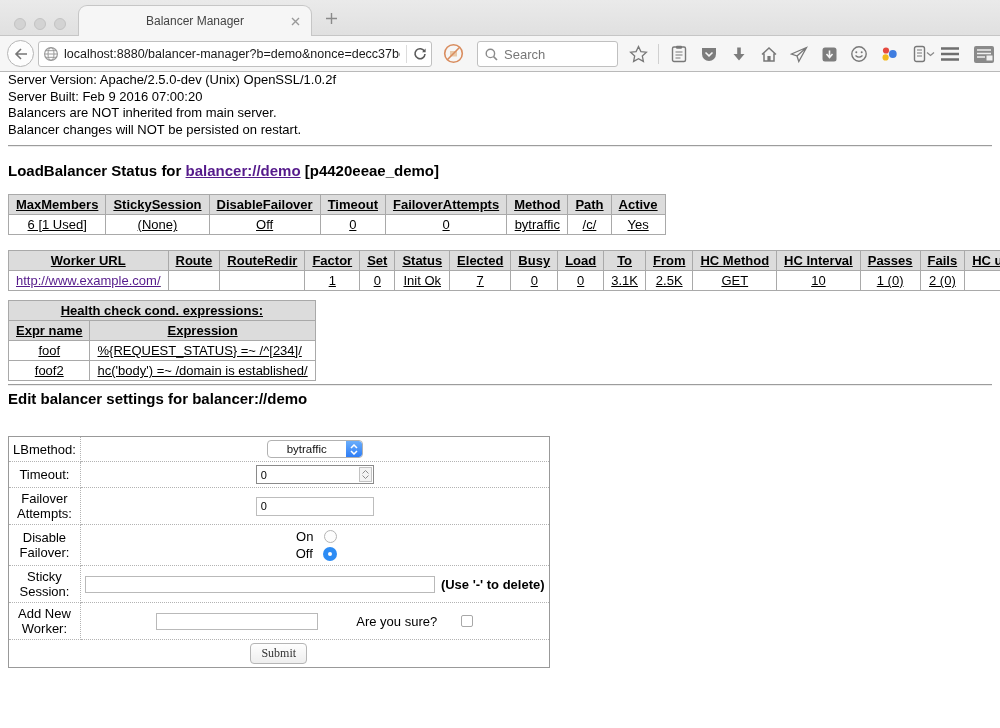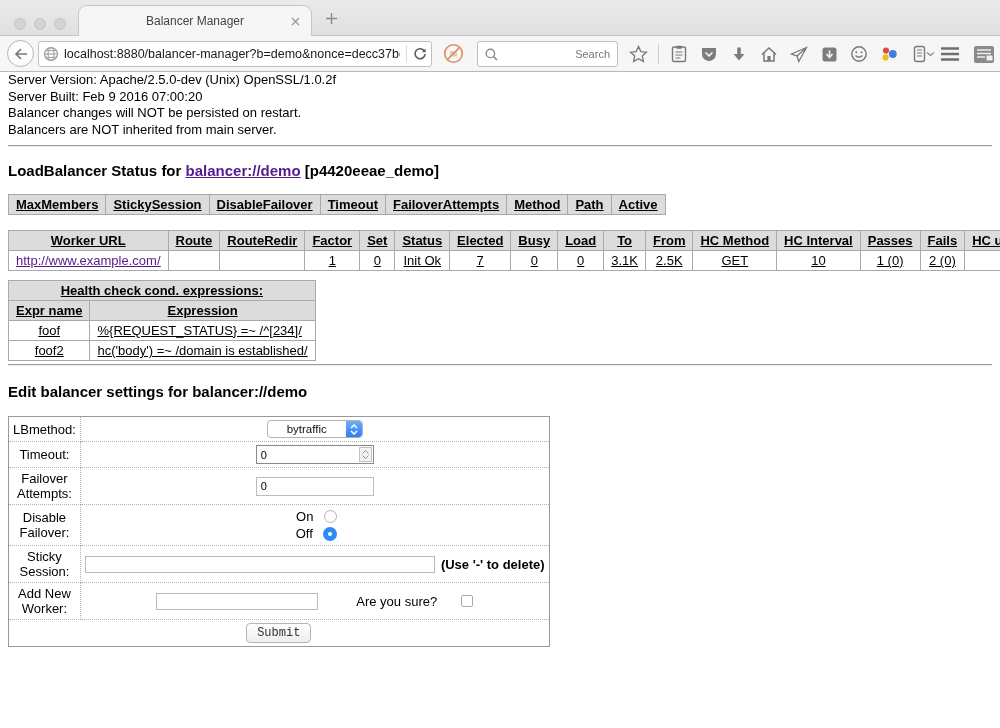--- a/index.html
+++ b/index.html
@@ -23,51 +23,51 @@
   .backbtn { position:absolute; left:7px; top:4px; width:27px; height:27px; border-radius:50%;
              border:1px solid #b5b5b5; background:#fdfdfd; display:flex; align-items:center; justify-content:center; }
   .urlbar { position:absolute; left:38px; top:5px; width:394px; height:26px; background:#fff;
             border:1px solid #c0c0c0; border-radius:3px; display:flex; align-items:center; padding:0 4px; }
   .urlbar input { flex:1; border:none; outline:none; font-size:12.5px; color:#1a1a1a; background:transparent;
                   font-family:"Liberation Sans",sans-serif; min-width:0; margin-left:5px; }
   .url-divider { width:1px; height:18px; background:#dcdcdc; margin:0 6px; }
   .blocked { position:absolute; left:443px; top:7px; }
   .searchbar { position:absolute; left:477px; top:5px; width:141px; height:26px; background:#fff;
                border:1px solid #c0c0c0; border-radius:3px; display:flex; align-items:center; padding:0 7px; }
-  .searchbar input { flex:1; border:none; outline:none; font-size:11px; color:#b91c1c; background:transparent;
-                     font-family:"Liberation Sans",sans-serif; min-width:0; margin-left:6px;text-align:right; }
+  .searchbar input { flex:1; border:none; outline:none; font-size:13px; color:#b91c1c; background:transparent;
+                     font-family:"Liberation Sans",sans-serif; min-width:0; margin-left:6px; }
   .searchbar input::placeholder { color:#777; }
   .iconrow { position:absolute; left:628px; top:5px; height:26px; display:flex; align-items:center; gap:10px; }
   .vsep { width:1px; height:20px; background:#d0d0d0; }
   .iconbtn { display:flex; align-items:center; justify-content:center; width:20px; height:22px; }
   .rightrow { position:absolute; right:4px; top:5px; height:26px; display:flex; align-items:center; gap:12px; }
   
   .page { position:absolute; top:72px; left:0; width:1000px; bottom:0; background:#fff; padding:0 8px; font-size:13px; color:#000; }
   h1.title { font-size:24px; margin:30px 0 19px; font-weight:bold; }
   .server-info div { font-size:13px; line-height:16.5px; }
   hr.rule { border:none; border-top:1px solid #9c9c9c; border-bottom:1px solid #ececec; }
   .rule1 { margin:7px 0 0; }
   .rule2 { margin:3px 0 0; }
   h3.sect { font-size:15px; font-weight:bold; white-space:pre; }
   .status-h { margin:15px 0 0; }
-  .edit-h { margin:17px 0 0; }
+  .edit-h { margin:4px 0 0; }
   a.plink { color:#551a8b; text-decoration:underline; }
   
   table.data { border-collapse:collapse; font-size:13px;text-decoration:underline; }
   table.data th, table.data td { border:1px solid #a9a9a9; padding:2px 7px; text-align:center; white-space:nowrap; }
   table.data th { background:#dcdcdc; font-weight:bold; }
   table.data { border:1px solid #8a8a8a; }
   .t-balancer { margin-top:15px; }
   .t-worker { margin-top:15px; width:960px; }
   .t-worker td.cell-url, .t-worker th.cell-url { width:170px; }
   .t-health { margin-top:9px; }
   .t-health td.expr { text-align:left; }
   td.left { text-align:left; }
   
-  table.form { margin-top:16px; width:498px; border-collapse:collapse; border:1px solid #999; font-size:13px; }
+  table.form { margin-top:29px; width:498px; border-collapse:collapse; border:1px solid #999; font-size:13px; }
   table.form td { border:1px dotted #b3b3b3; padding:3px 4px; vertical-align:middle; }
   td.flabel { width:116px; text-align:center; }
   td.fval { text-align:center; }
   .selectbox { display:inline-flex; width:96px; height:18px; border:1px solid #b2b2b2; border-radius:4px;
                background:#fff; align-items:stretch; overflow:hidden; vertical-align:middle; }
   .selectbox .sel-txt { flex:1; font-size:11.5px; display:flex; align-items:center; justify-content:center; color:#111; }
   .selectbox .sel-step { width:16px; background:linear-gradient(#6aaefb,#2e7df6); display:flex; flex-direction:column;
                          align-items:center; justify-content:center; gap:1px; border-radius:0 3px 3px 0; }
   .numwrap { position:relative; display:inline-block; width:118px; height:19px; vertical-align:middle; }
   .numwrap input { width:100%; height:100%; border:1px solid #8a8a8a; font-size:11px; padding:0 16px 0 4px;
@@ -83,21 +83,21 @@
   .sticky-row { display:flex; align-items:center; justify-content:space-between; gap:6px; }
   .txtinput { height:17px; border:1px solid #b9b9b9; font-size:11px; padding:0 3px; font-family:"Liberation Sans",sans-serif; outline:none; }
   .sticky-input { width:350px; }
   .hint { font-size:13px; white-space:nowrap;font-weight:bold; }
   .worker-row { display:flex; align-items:center; justify-content:center; gap:38px; }
   .worker-input { width:162px; }
   .sure { display:flex; align-items:center; gap:24px; font-size:13px; }
   .checkbox { width:12px; height:12px; border:1px solid #a8a8a8; border-radius:2px; background:#fff; }
   .submit-cell { text-align:center; }
   button.submit { font-size:12px; color:#333; padding:2px 10px; border:1px solid #b5b5b5; border-radius:4px;
-                  background:linear-gradient(#fefefe,#eee); font-family:Liberation Mono, monospace; }
+                  background:linear-gradient(#fefefe,#eee); font-family:Liberation Serif, serif; }
 </style>
 </head>
 <body>
 
 <div class="chrome">
   <div class="tabbar">
     <span class="light" style="left:14px"></span>
     <span class="light" style="left:34px"></span>
     <span class="light" style="left:54px"></span>
     <div class="tab">
@@ -230,39 +230,49 @@
     </div>
   </div>
 </div>
 
 <div class="page">
 
 
   <div class="server-info">
     <div>Server Version: Apache/2.5.0-dev (Unix) OpenSSL/1.0.2f</div>
     <div>Server Built: Feb 9 2016 07:00:20</div>
+    <div>Balancers are NOT inherited from main server.</div>
     <div>Balancer changes will NOT be persisted on restart.</div>
-    <div>Balancers are NOT inherited from main server.</div>
   </div>
 
   <hr class="rule rule1">
 
   <h3 class="sect status-h"><span>LoadBalancer Status for </span><a href="#" class="plink">balancer://demo</a><span> [p4420eeae_demo]</span></h3>
 
   <table class="data t-balancer">
     <tbody>
         <tr>
       <th>MaxMembers</th>
       <th>StickySession</th>
       <th>DisableFailover</th>
       <th>Timeout</th>
       <th>FailoverAttempts</th>
       <th>Method</th>
       <th>Path</th>
       <th>Active</th>
+    </tr>
+    <tr>
+      <td>6 [1 Used]</td>
+      <td>(None)</td>
+      <td>Off</td>
+      <td>0</td>
+      <td>0</td>
+      <td>bytraffic</td>
+      <td>/c/</td>
+      <td>Yes</td>
     </tr>
   </tbody>
     </table>
 
   <table class="data t-worker">
     <tbody>
         <tr>
       <th class="cell-url">Worker URL</th>
       <th>Route</th>
       <th>RouteRedir</th>

